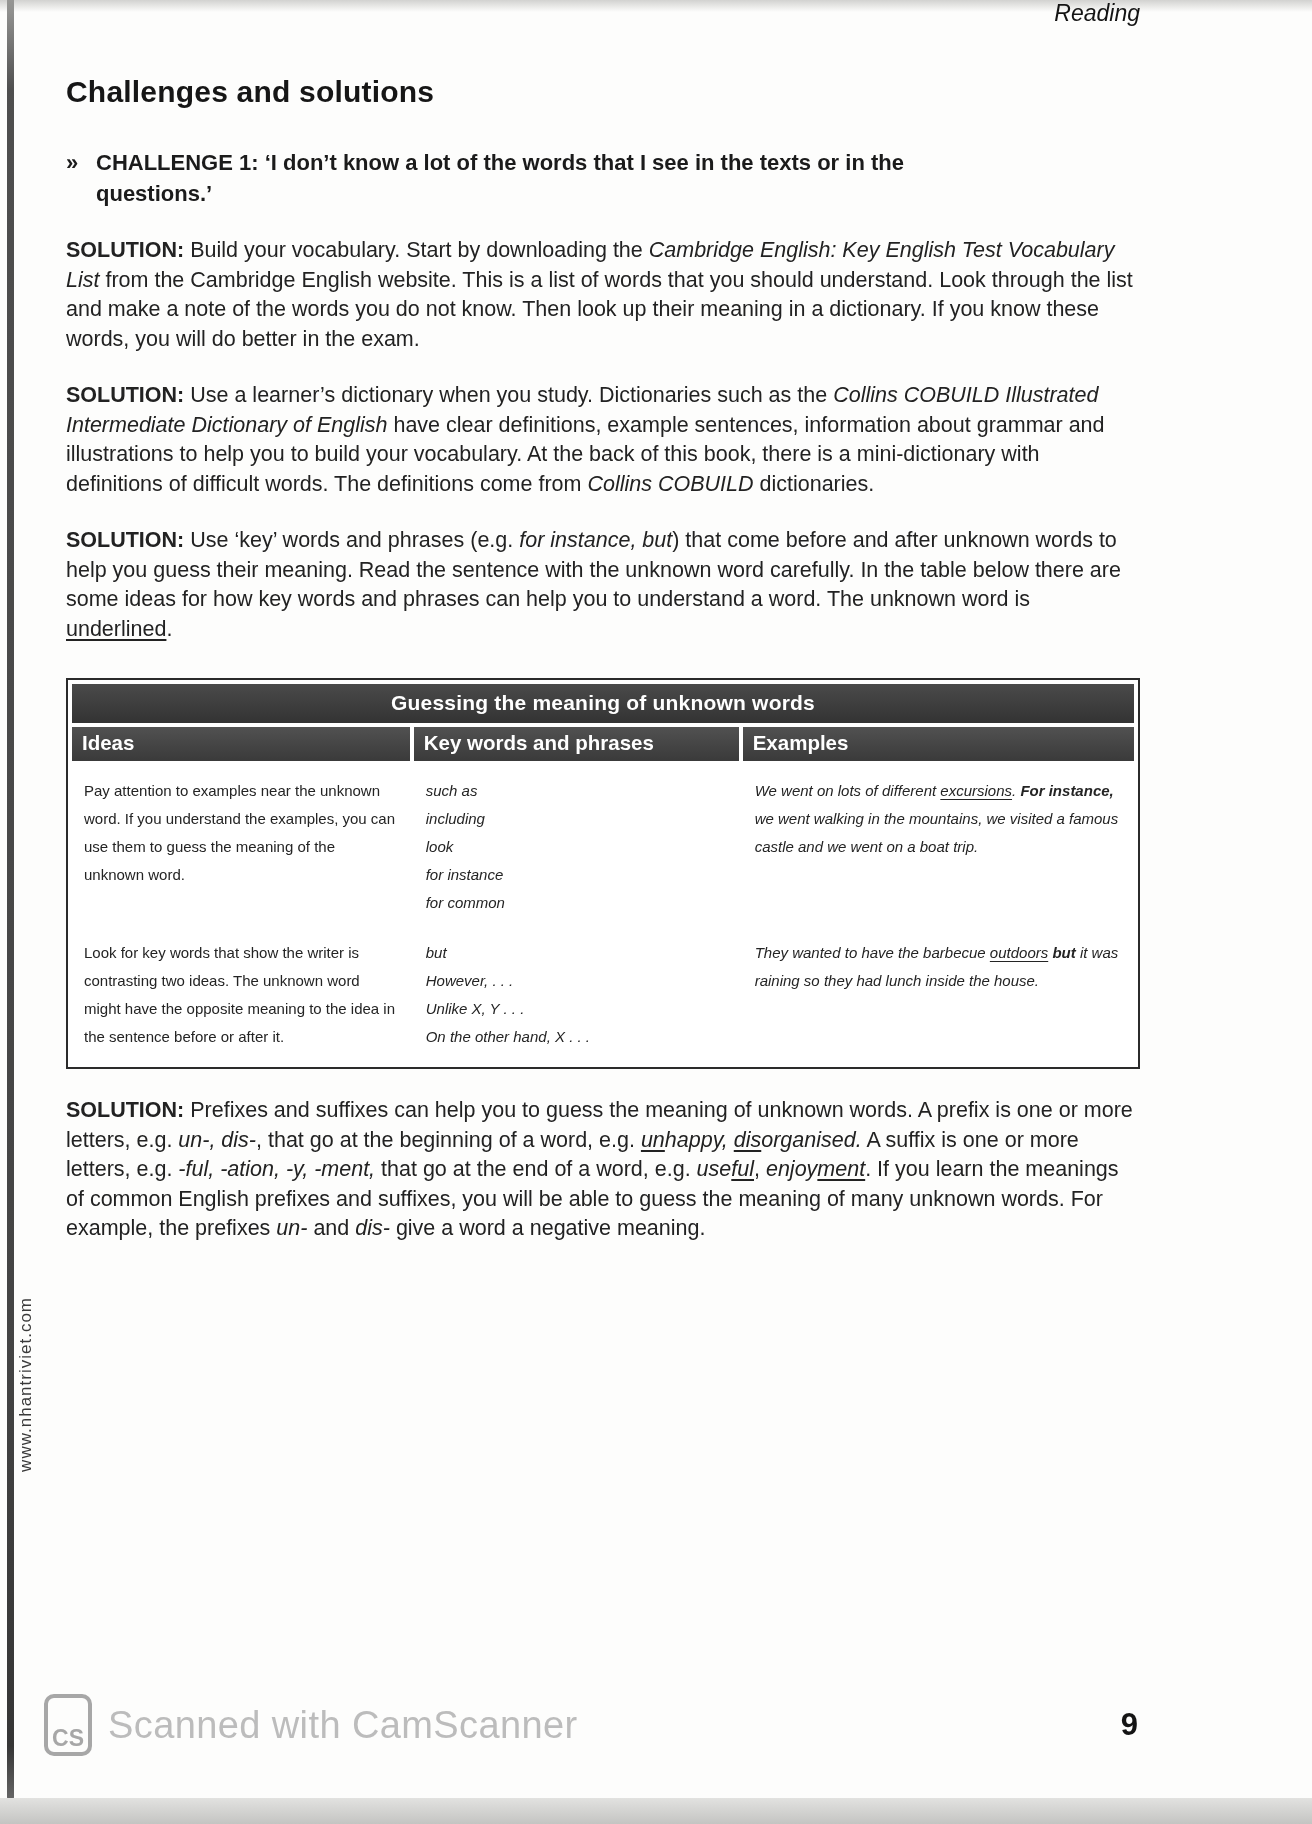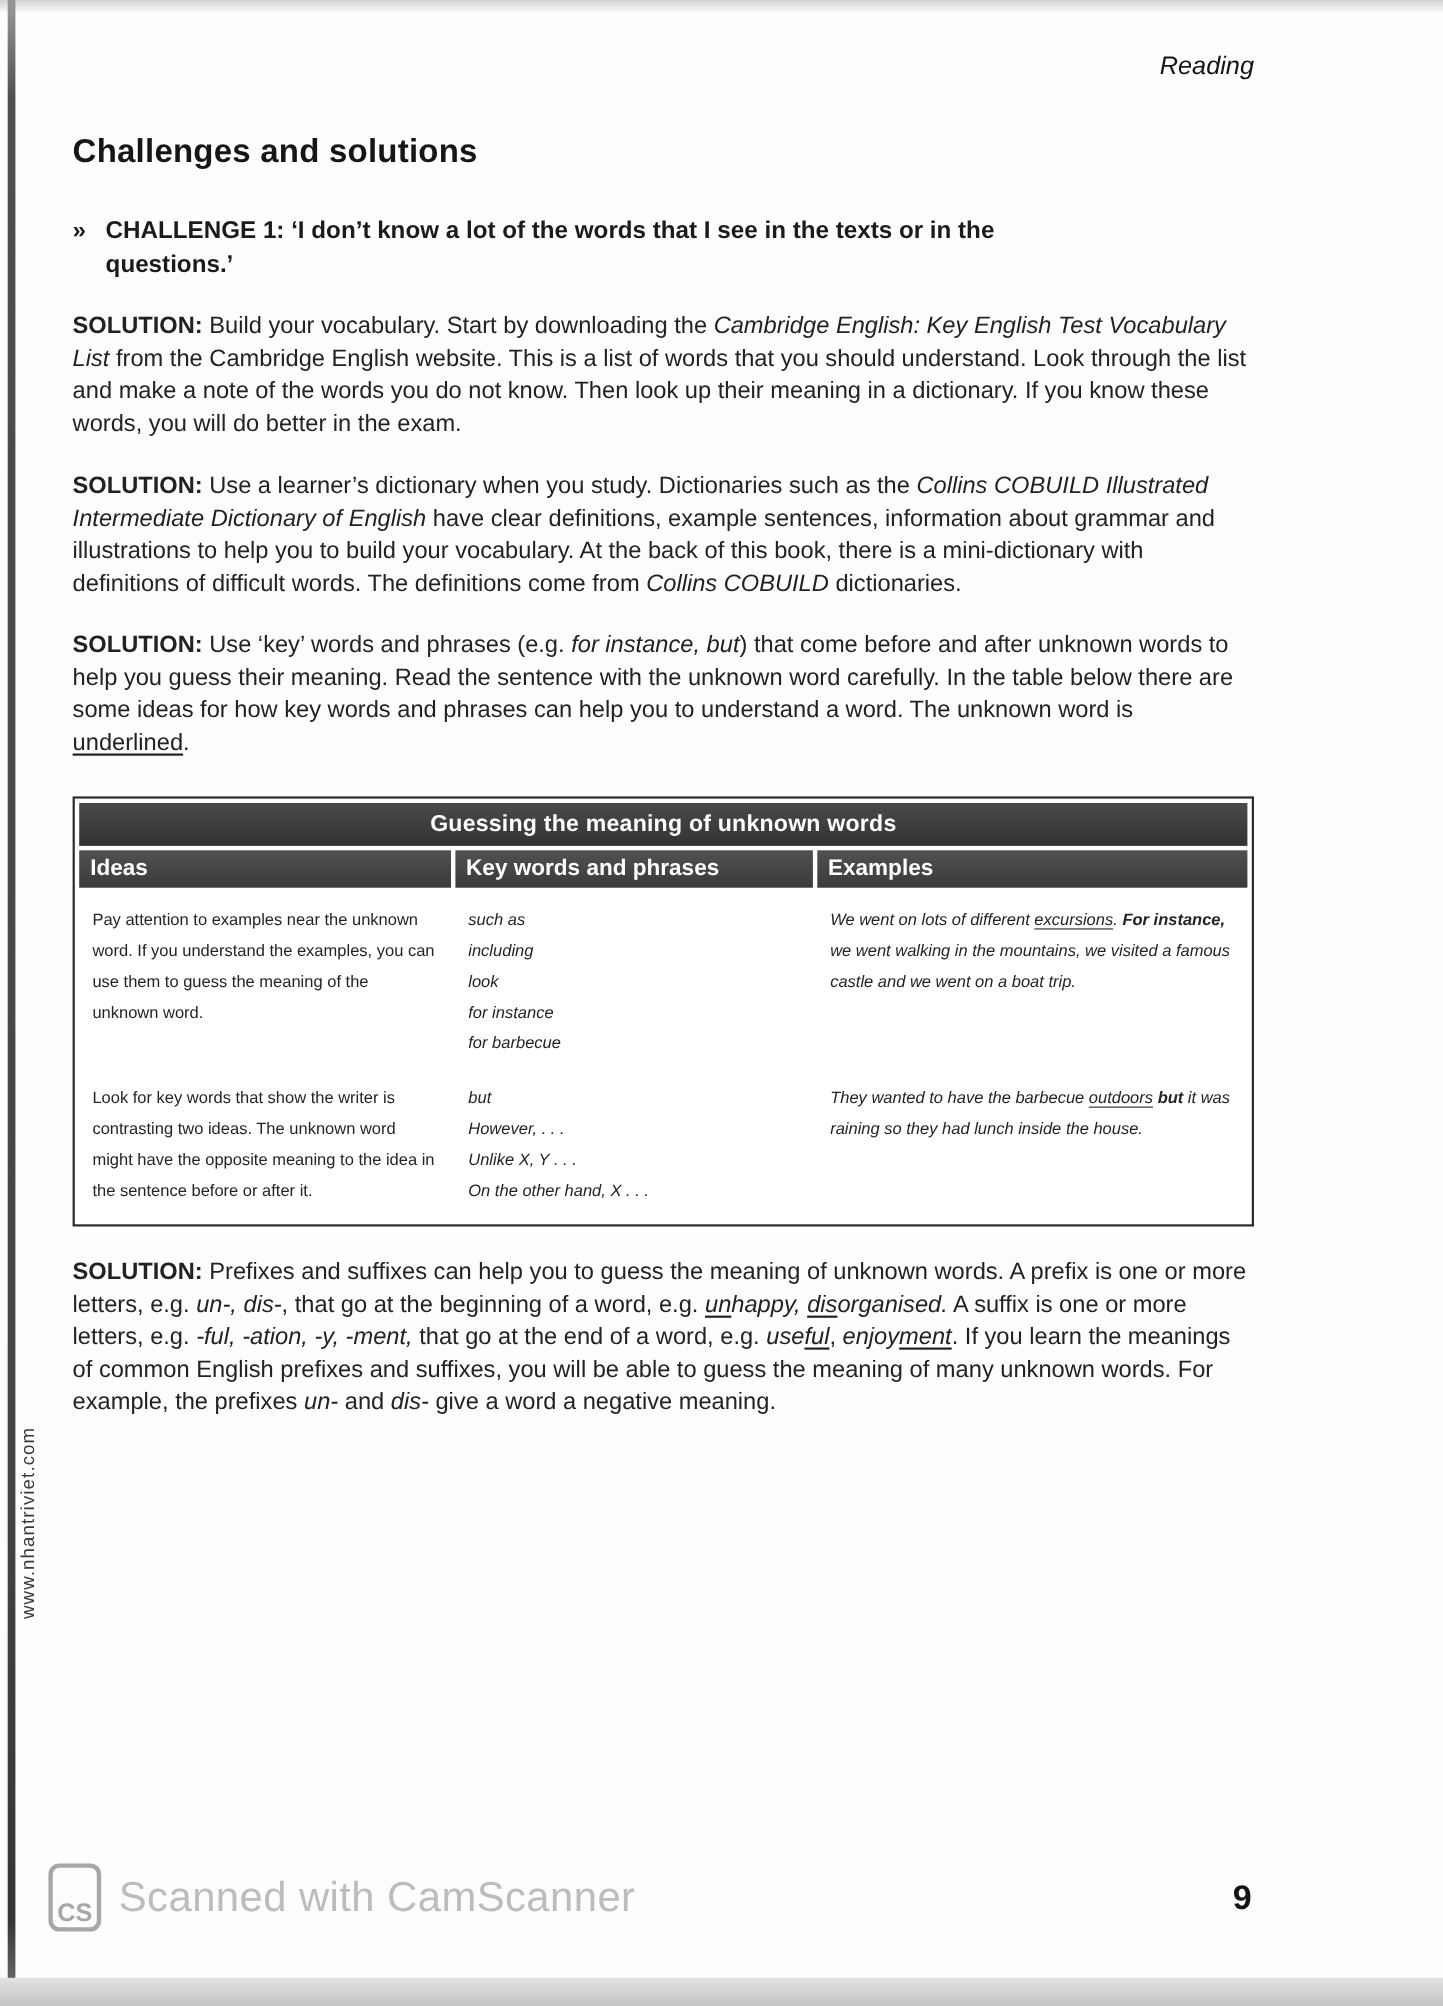--- a/index.html
+++ b/index.html
@@ -15,21 +15,21 @@
   .top-shade { position:absolute; top:0; left:0; right:0; height:12px;
     background:linear-gradient(#d2d2d0, rgba(253,253,252,0)); }
   .bottom-shade { position:absolute; left:0; right:0; top:1798px; height:26px;
     background:linear-gradient(#e2e2e0,#c4c4c2); }
   .scan-edge { position:absolute; left:7px; top:0; width:7px; height:1800px;
     background:linear-gradient(to bottom,#8f8f8d 0%, #3b3b3b 5%, #2f2f2f 75%, #1f1f1f 97%, #555 100%);
     opacity:.9; border-radius:0 0 3px 3px; }
 
   .content { position:absolute; left:66px; top:0; width:1074px; }
 
-  .running-head { margin-top:46px; text-align:right; font-style:italic;
+  .running-head { text-align:right; font-style:italic;
     font-size:23px; color:#141414; }
 
   .title { margin-top:48px; font-size:30px; font-weight:700; color:#161616;
     letter-spacing:.2px; }
 
   .challenge { margin-top:38px; display:flex; font-weight:700; font-size:22px;
     line-height:31px; color:#1b1b1b; }
   .challenge .marker { width:30px; flex:none; }
   .challenge .challenge-text { max-width:860px; }
 
@@ -98,21 +98,21 @@
         <div class="t-h col3">Examples</div>
       </div>
 
       <div class="t-row">
         <div class="t-c col1">Pay attention to examples near the unknown word. If you understand the examples, you can use them to guess the meaning of the unknown word.</div>
         <div class="t-c col2 keys">
           <div>such as</div>
           <div>including</div>
           <div>look</div>
           <div>for instance</div>
-          <div>for barbecue</div>
+          <div>for common</div>
         </div>
         <div class="t-c col3 ex"><span class="s-i">We went on lots of different </span><span class="s-iu">excursions</span><span class="s-i">. </span><span class="s-bi">For instance,</span><span class="s-i"> we went walking in the mountains, we visited a famous castle and we went on a boat trip.</span></div>
       </div>
 
       <div class="t-row">
         <div class="t-c col1">Look for key words that show the writer is contrasting two ideas. The unknown word might have the opposite meaning to the idea in the sentence before or after it.</div>
         <div class="t-c col2 keys">
           <div>but</div>
           <div>However, . . .</div>
           <div>Unlike X, Y . . .</div>

